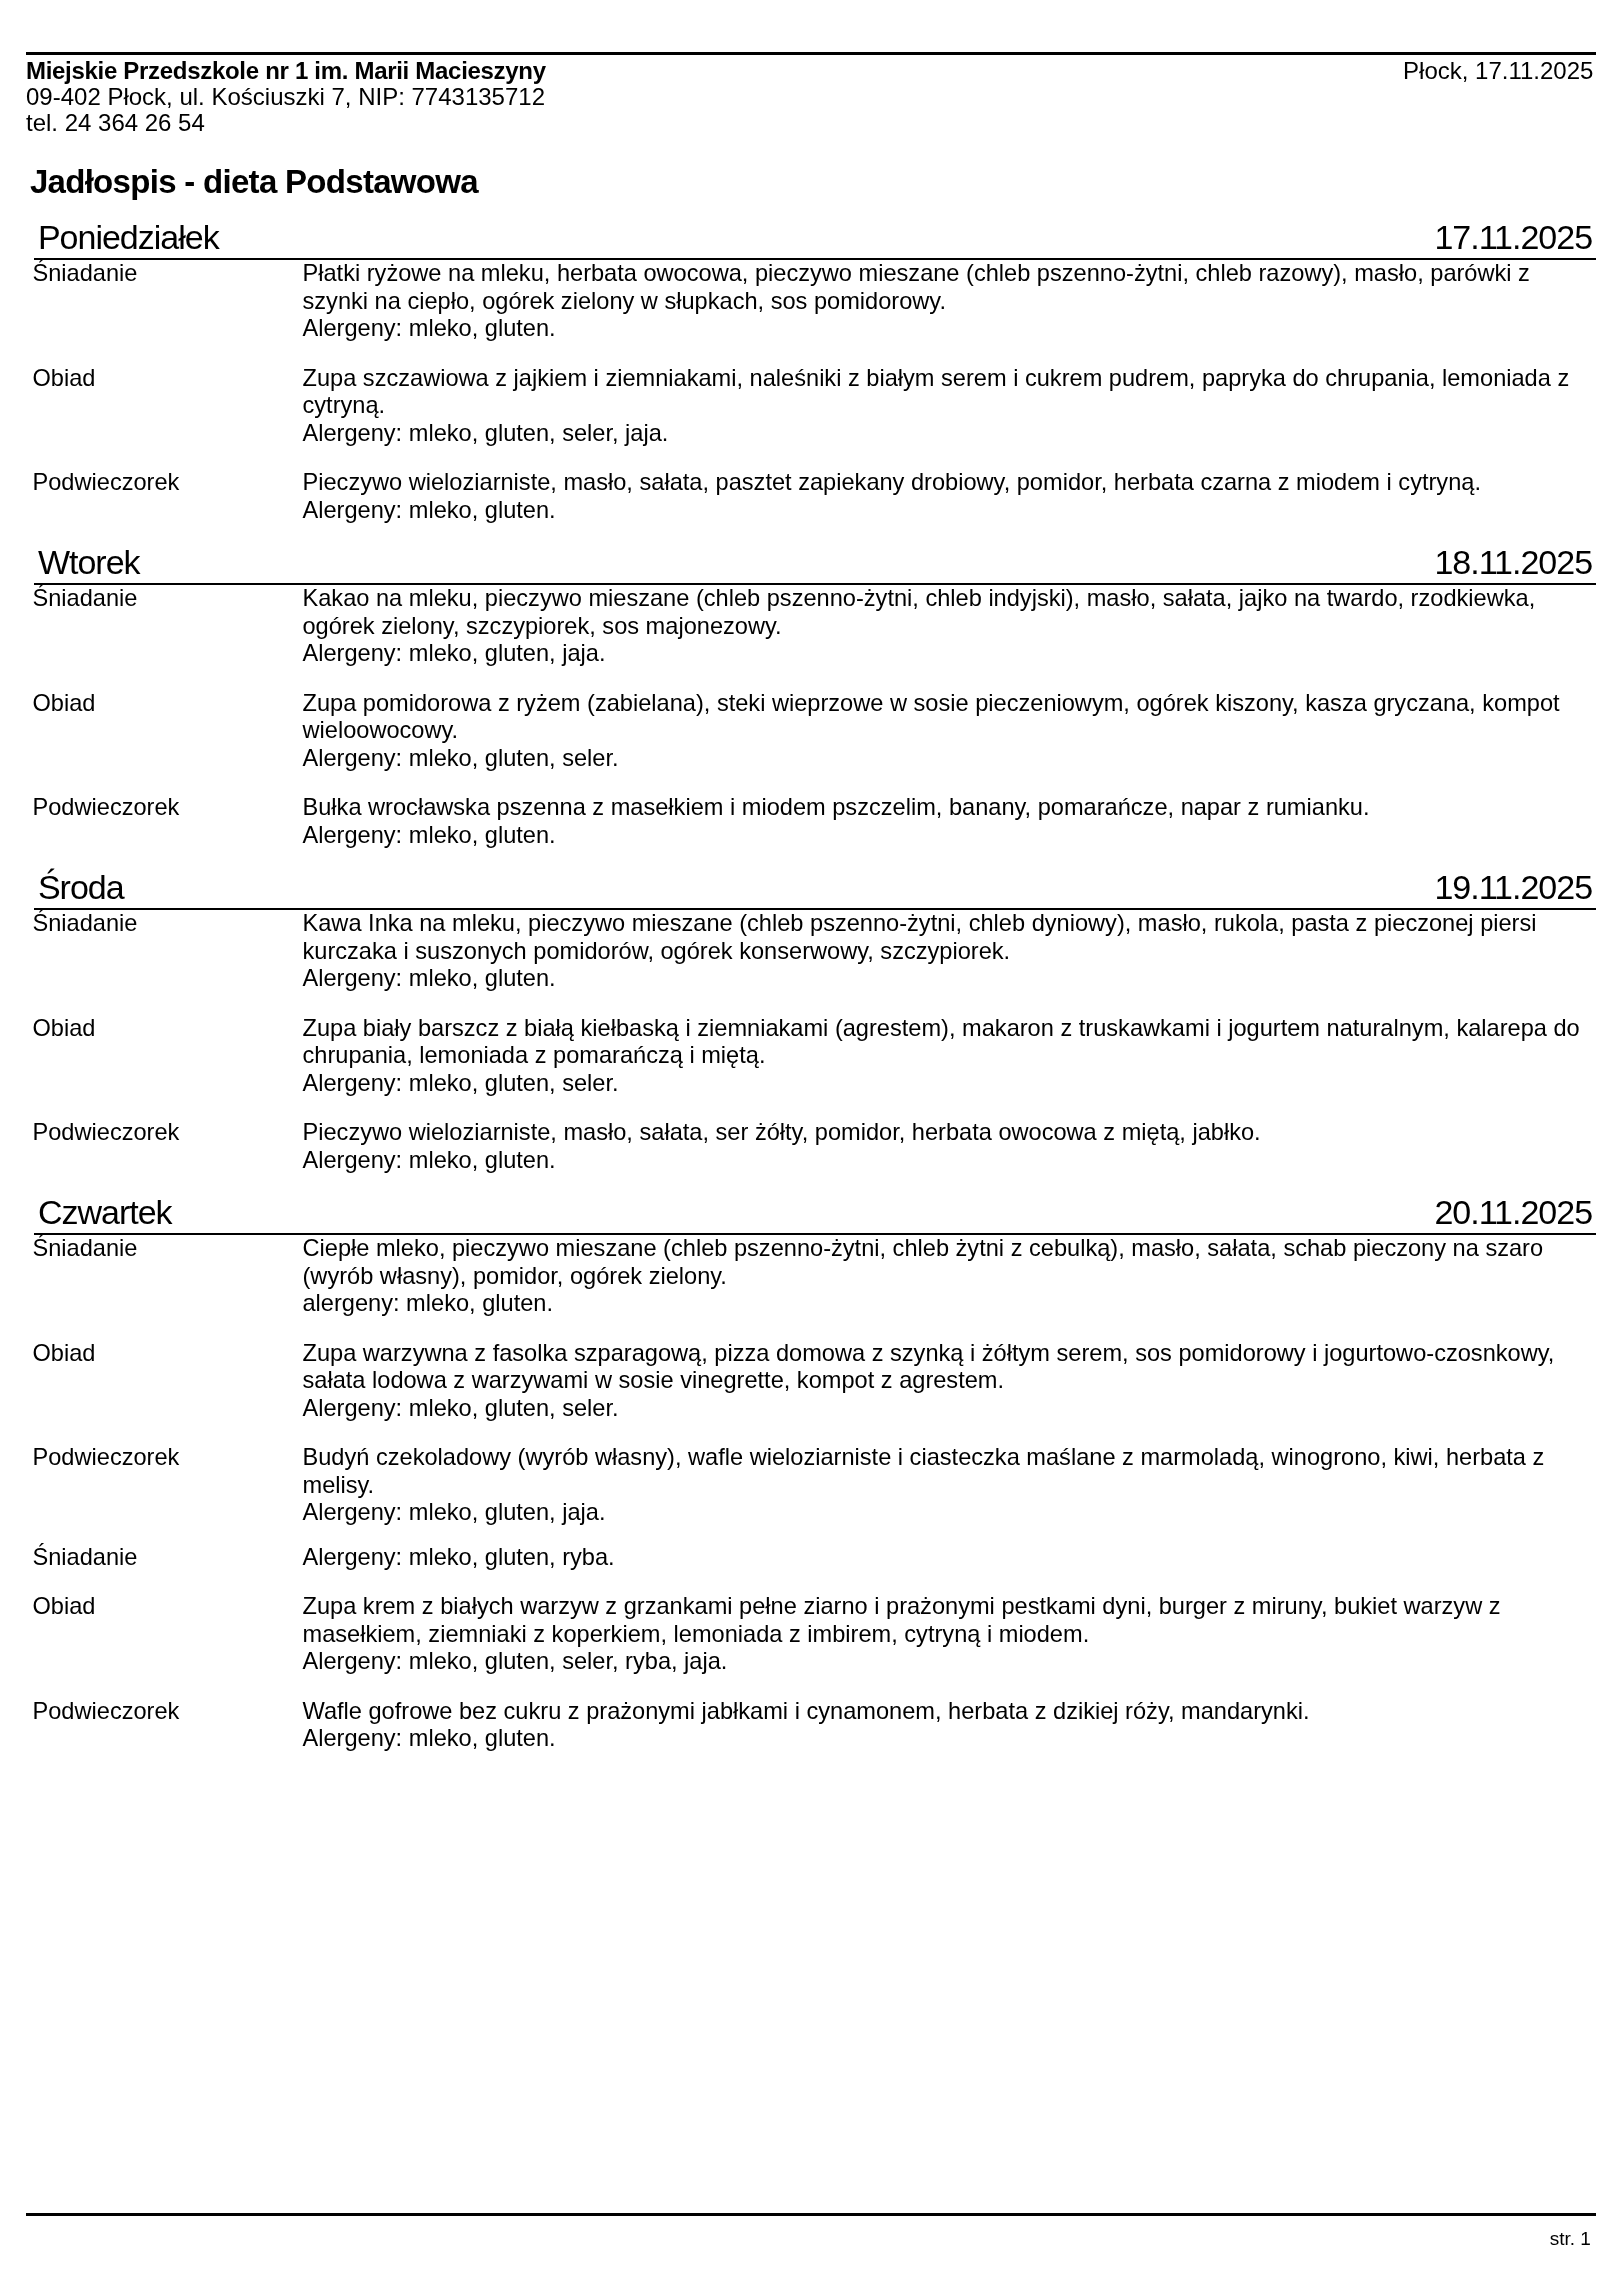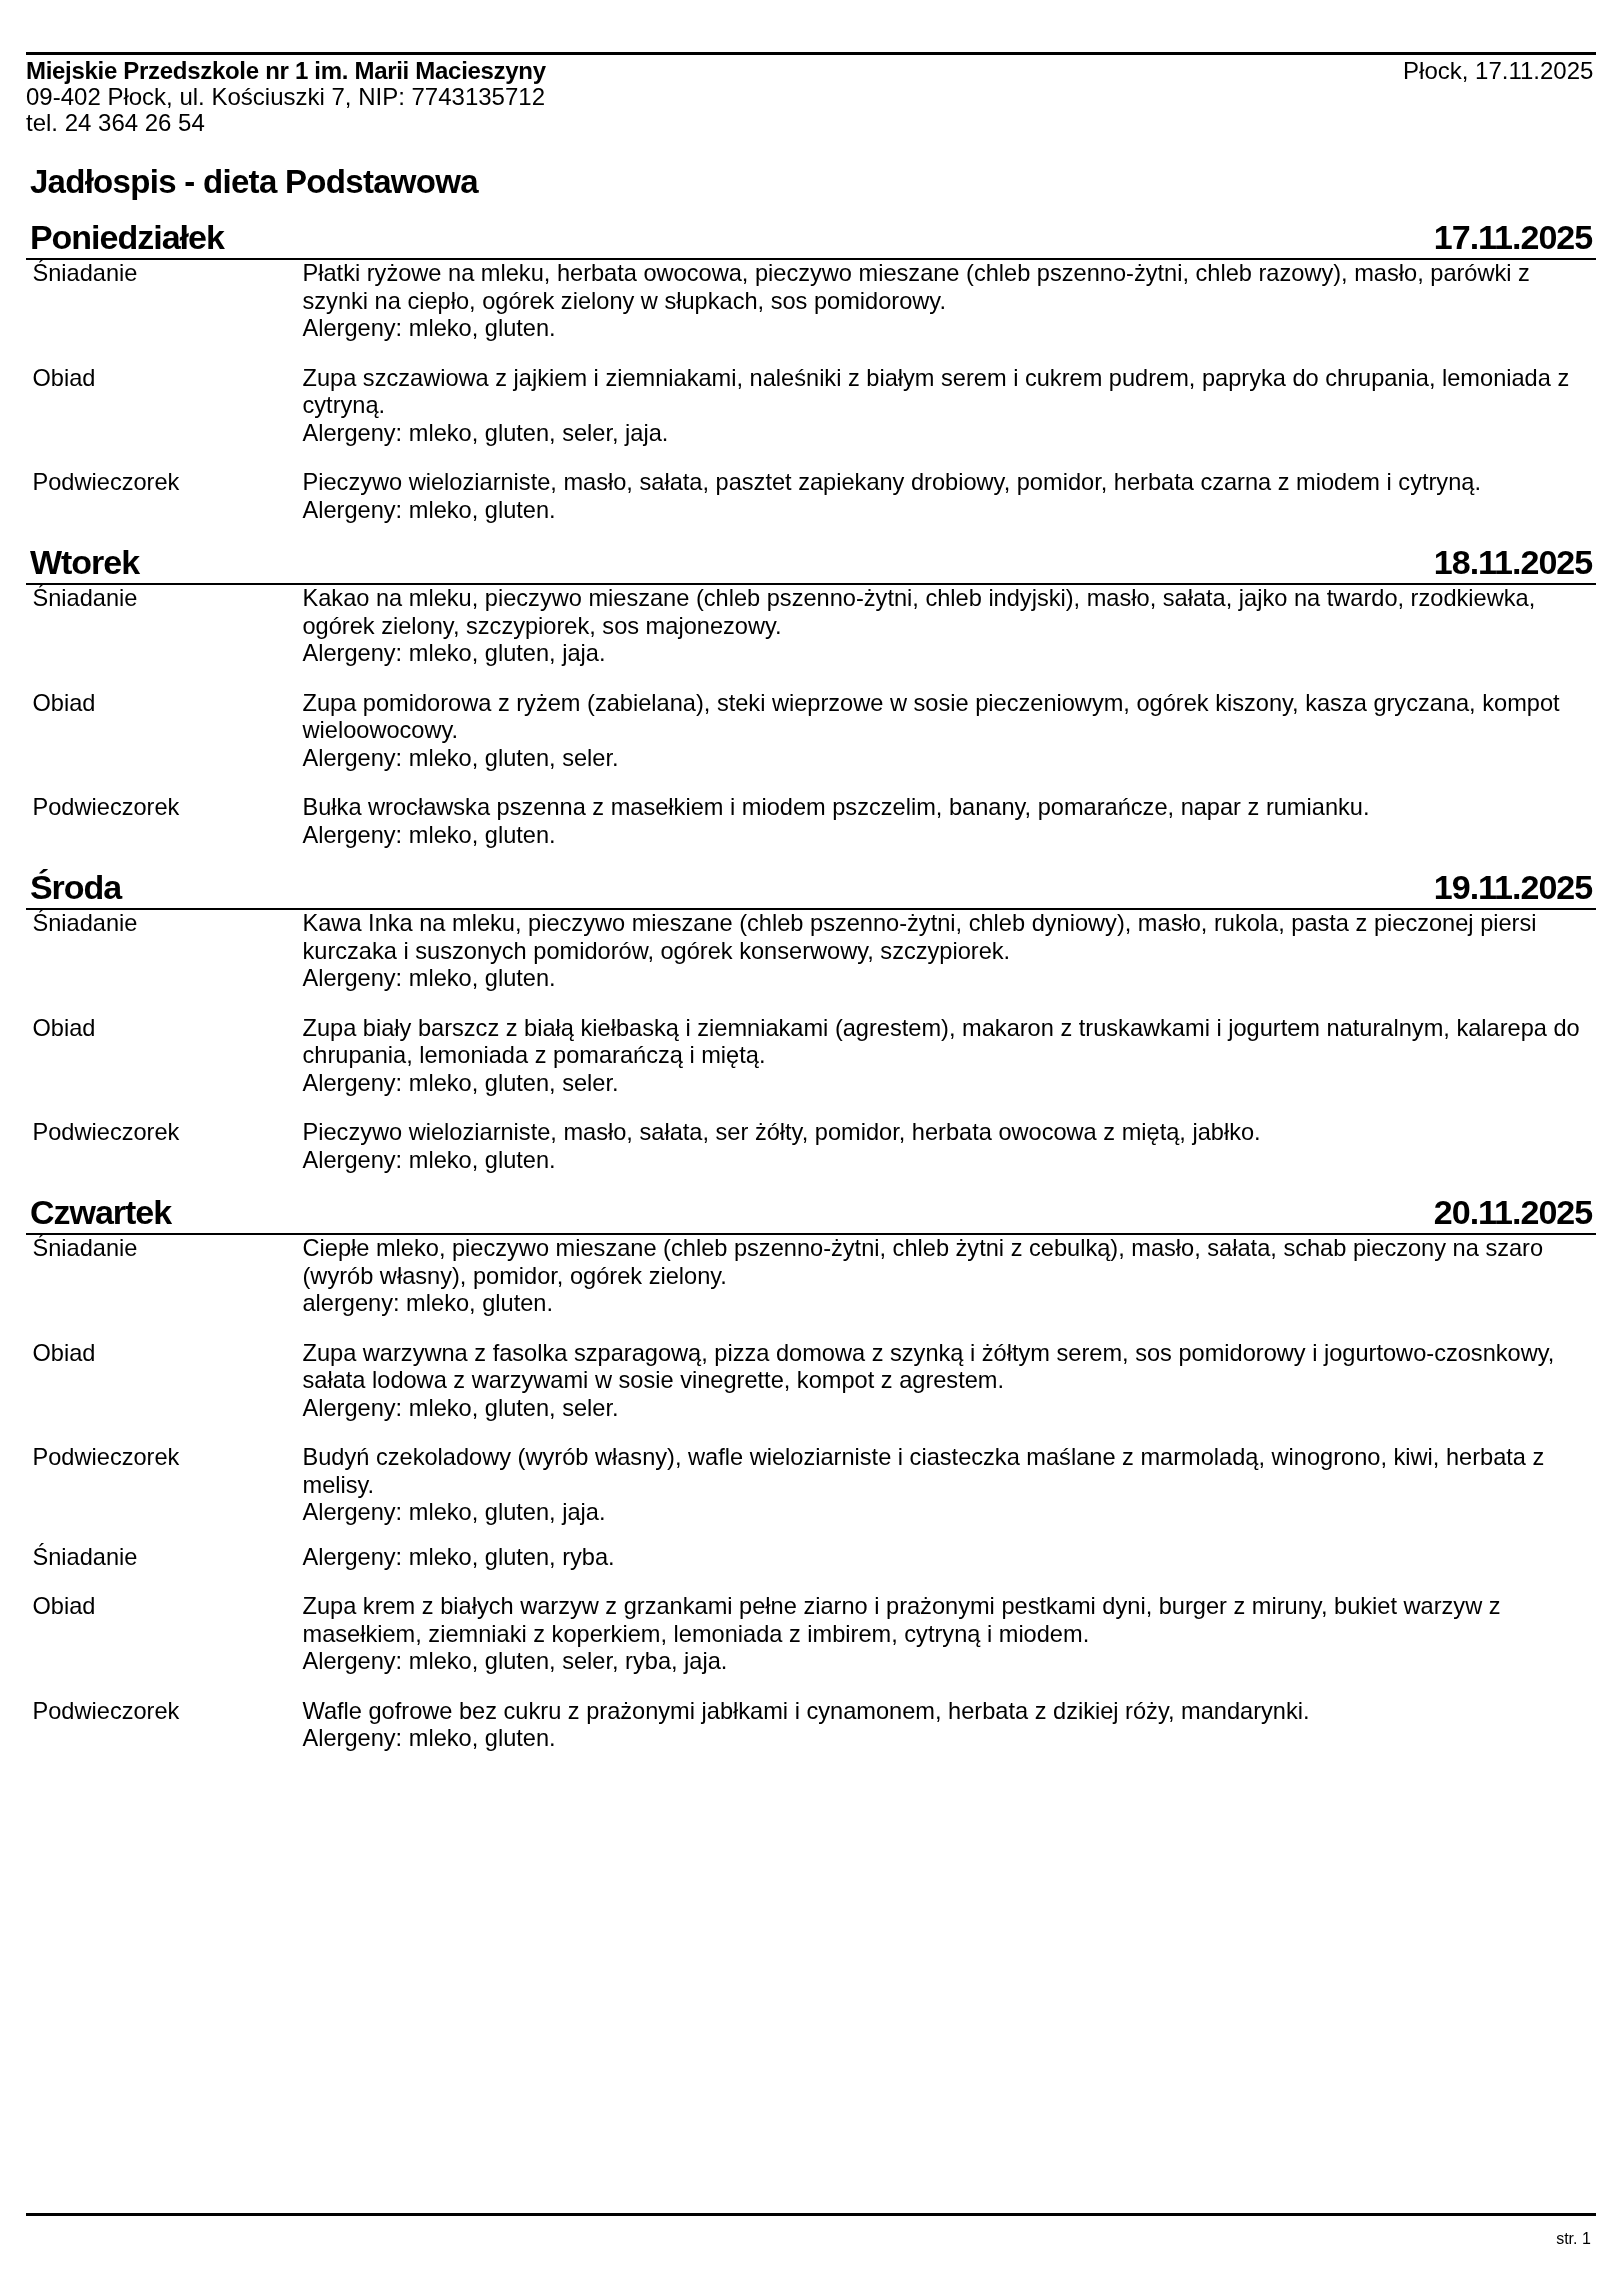--- a/index.html
+++ b/index.html
@@ -68,26 +68,27 @@
   }
   .day {
     width: 1570px;
     margin-bottom: 17px;
   }
   .day-head {
     display: flex;
     justify-content: space-between;
     align-items: flex-end;
     font-size: 34px;
-    font-weight: bold;
+    font-weight: normal;
     letter-spacing: -1px;
     line-height: 42px;
     padding: 0 3.9px 0 3.9px;
     border-bottom: 2.6px solid #000;
     height: 42px;
+    margin-left: 8px;
   }
   .meals {
   }
   .meal {
     display: flex;
     font-size: 23.6px;
     line-height: 27.5px;
     margin-bottom: 22px;
   }
   .meal:last-child {
@@ -109,21 +110,21 @@
     left: 0;
     top: 2213px;
     width: 1570px;
     height: 2.6px;
     background: #000;
   }
   .footer-page {
     position: absolute;
     right: 5.2px;
     top: 2226px;
-    font-size: 16px;
+    font-size: 19px;
     line-height: 26px;
   }
 </style>
 </head>
 <body>
 
 <div class="page">
   <div class="rule-top"></div>
 
   <div class="hdr">

